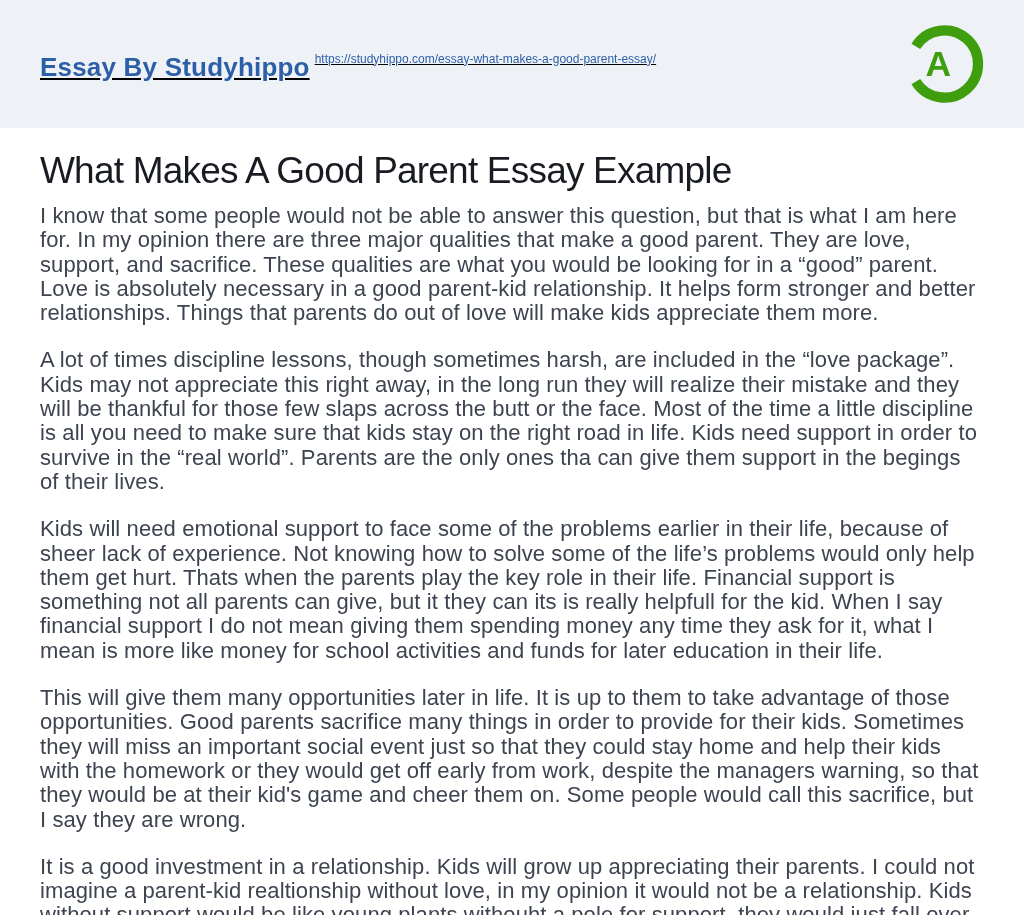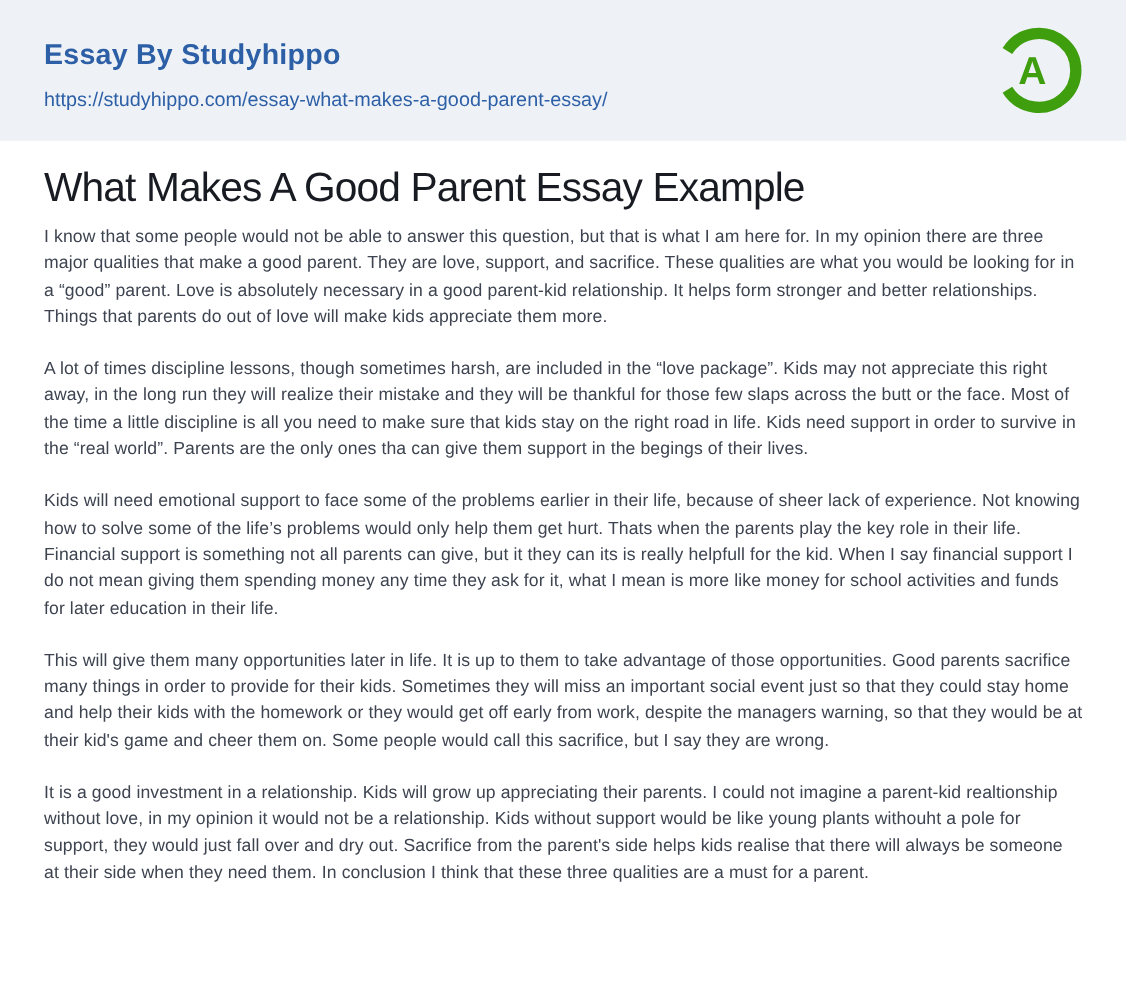--- a/index.html
+++ b/index.html
@@ -13,30 +13,30 @@
   
   .site-header {
     width: 100%;
     height: 128px;
     background: #eef2f7;
     display: flex;
     align-items: center;
     justify-content: space-between;
     padding: 0 38px 0 40px;
   }
-  .header-text { display: flex; flex-direction: column; gap: 15px; padding-top: 6px; }
+  .header-text { display: flex; flex-direction: row; gap: 5px; padding-top: 6px; text-decoration: underline; }
   .site-label {
     color: #2d5fa6;
     font-size: 26px;
     font-weight: 700;
     letter-spacing: 0.2px;
   }
   .site-url {
     color: #2d5fa6;
-    font-size: 18px;
+    font-size: 12px;
     font-weight: 400;
     text-decoration: none;
     cursor: pointer;
   }
   .logo-wrap { width: 84px; height: 84px; flex: 0 0 auto; }
 
   
   .article {
     padding: 22px 40px 0 40px;
     max-width: 1024px;
@@ -44,21 +44,21 @@
   .article-title {
     color: #181c22;
     font-size: 37px;
     font-weight: 400;
     letter-spacing: -0.8px;
     margin-bottom: 12px;
     white-space: nowrap;
   }
   .essay-body p {
     color: #3d4450;
-    font-size: 16px;
+    font-size: 22px;
     line-height: 24.3px;
     font-weight: 400;
     letter-spacing: 0.1px;
     margin-bottom: 23px;
     max-width: 946px;
   }
 </style>
 </head>
 <body>
 

